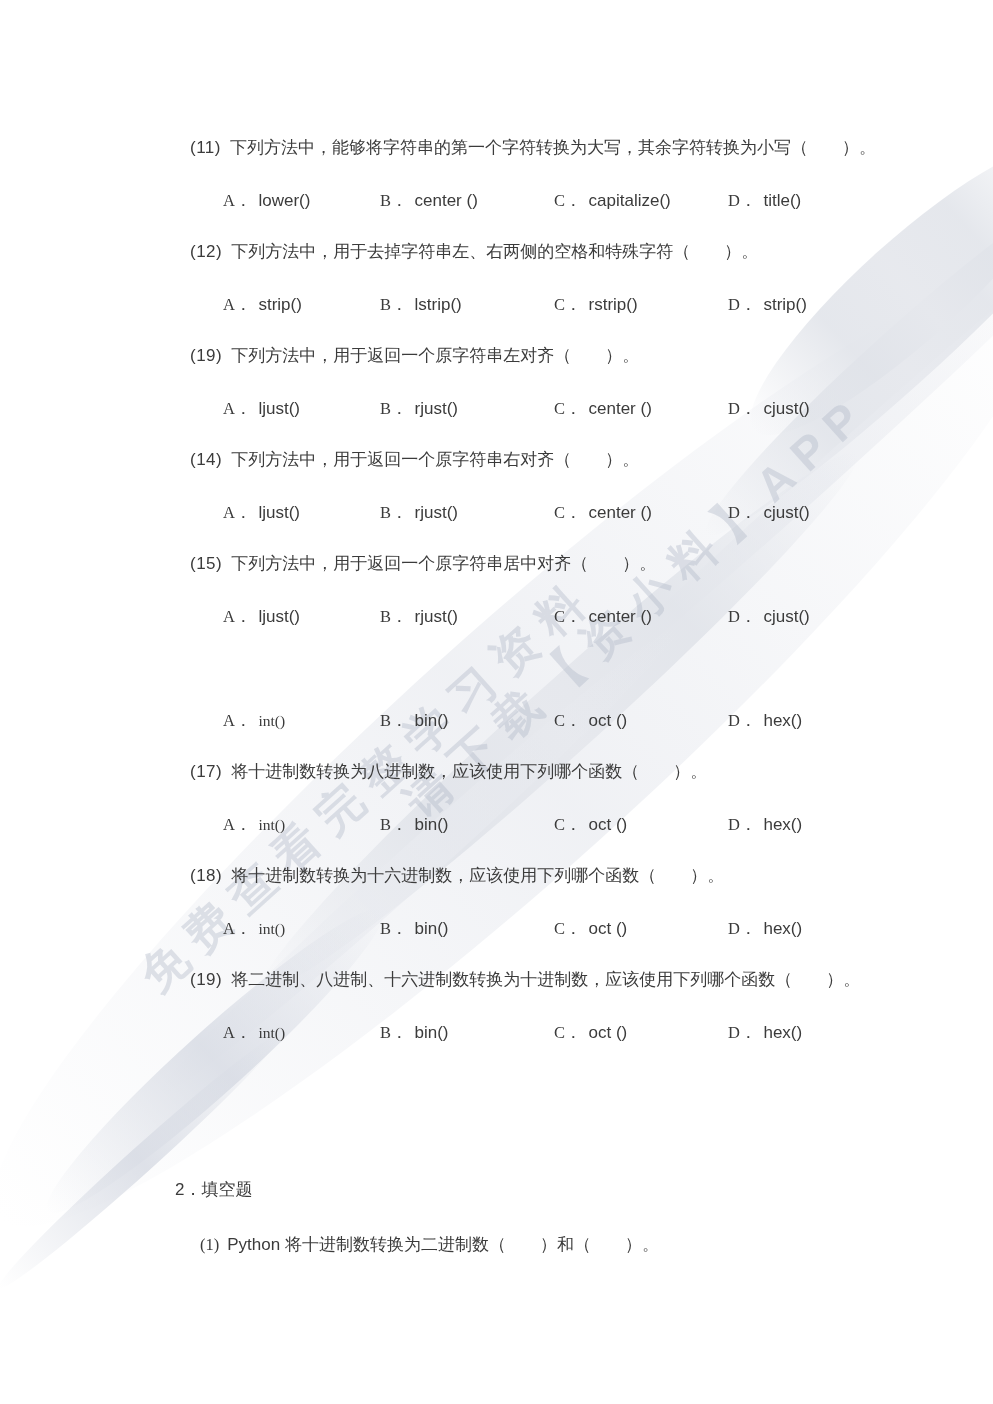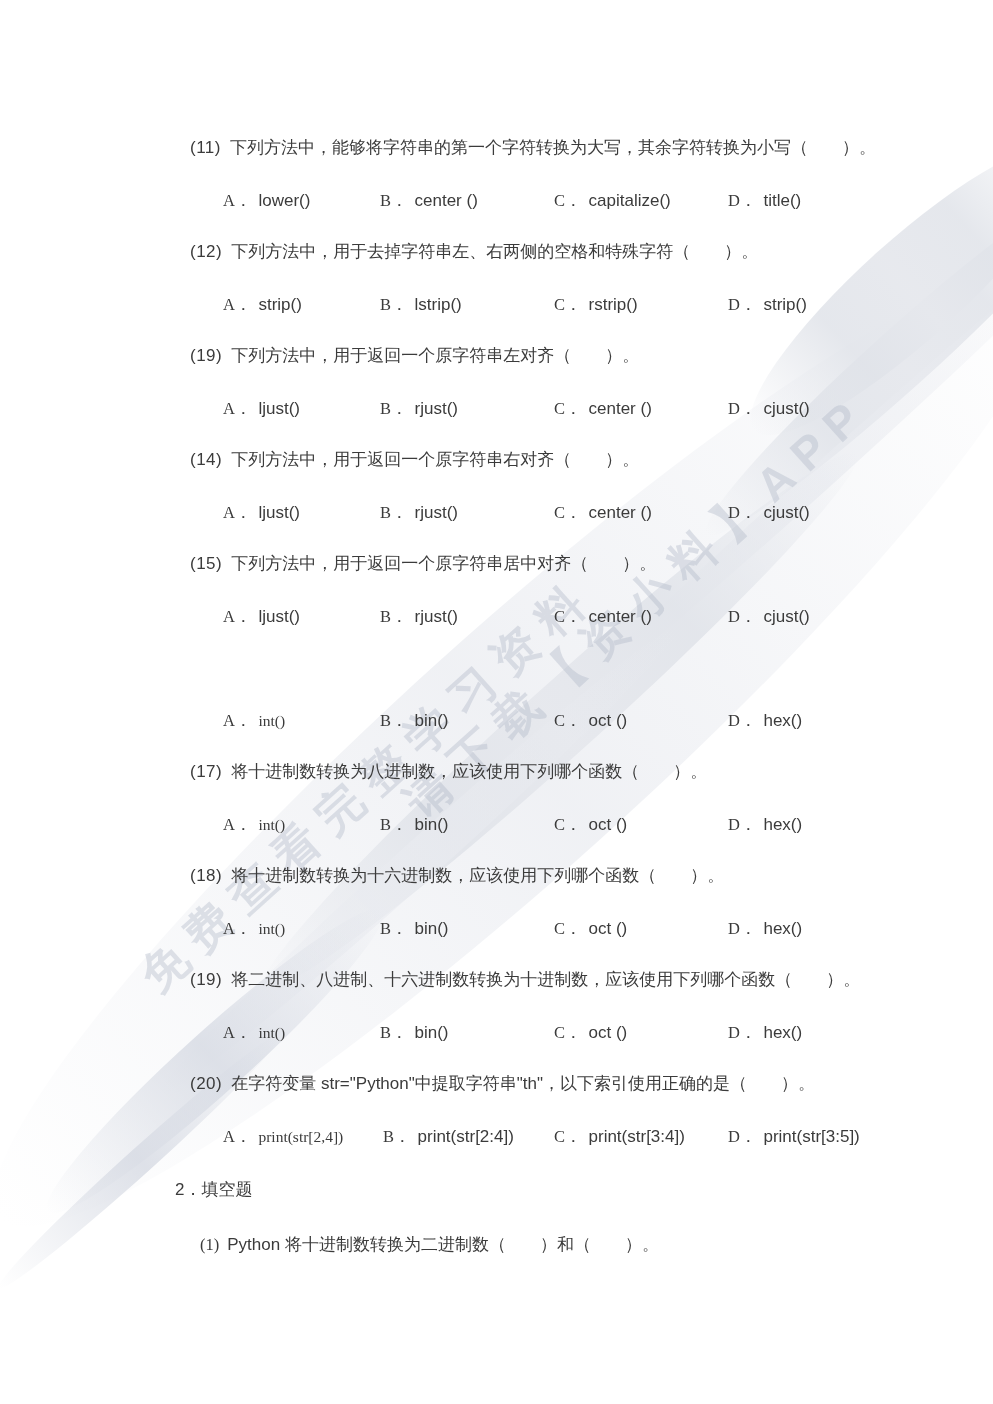--- a/index.html
+++ b/index.html
@@ -167,29 +167,20 @@
     <div class="q" style="top:969px">
       <span class="q-num">(19)</span><span class="q-text">将二进制、八进制、十六进制数转换为十进制数，应该使用下列哪个函数（　　）。</span>
     </div>
     <div class="opts" style="top:1022px">
       <span class="opt" style="left:205px"><span class="letter">A．</span><span class="val serif">int()</span></span>
       <span class="opt" style="left:362px"><span class="letter">B．</span><span class="val">bin()</span></span>
       <span class="opt" style="left:536px"><span class="letter">C．</span><span class="val">oct ()</span></span>
       <span class="opt" style="left:710px"><span class="letter">D．</span><span class="val">hex()</span></span>
     </div>
 
-    <div class="q" style="top:1073px">
-      <span class="q-num">(20)</span><span class="q-text">在字符变量 str="Python"中提取字符串"th"，以下索引使用正确的是（　　）。</span>
-    </div>
-    <div class="opts" style="top:1126px">
-      <span class="opt" style="left:205px"><span class="letter">A．</span><span class="val serif">print(str[2,4])</span></span>
-      <span class="opt" style="left:365px"><span class="letter">B．</span><span class="val">print(str[2:4])</span></span>
-      <span class="opt" style="left:536px"><span class="letter">C．</span><span class="val">print(str[3:4])</span></span>
-      <span class="opt" style="left:710px"><span class="letter">D．</span><span class="val">print(str[3:5])</span></span>
-    </div>
 
     <div class="section-heading">2．填空题</div>
 
     <div class="fill-q">
       <span class="fill-num">(1)</span><span class="q-text">Python 将十进制数转换为二进制数（　　）和（　　）。</span>
     </div>
 
   </div>
 </div>
 

